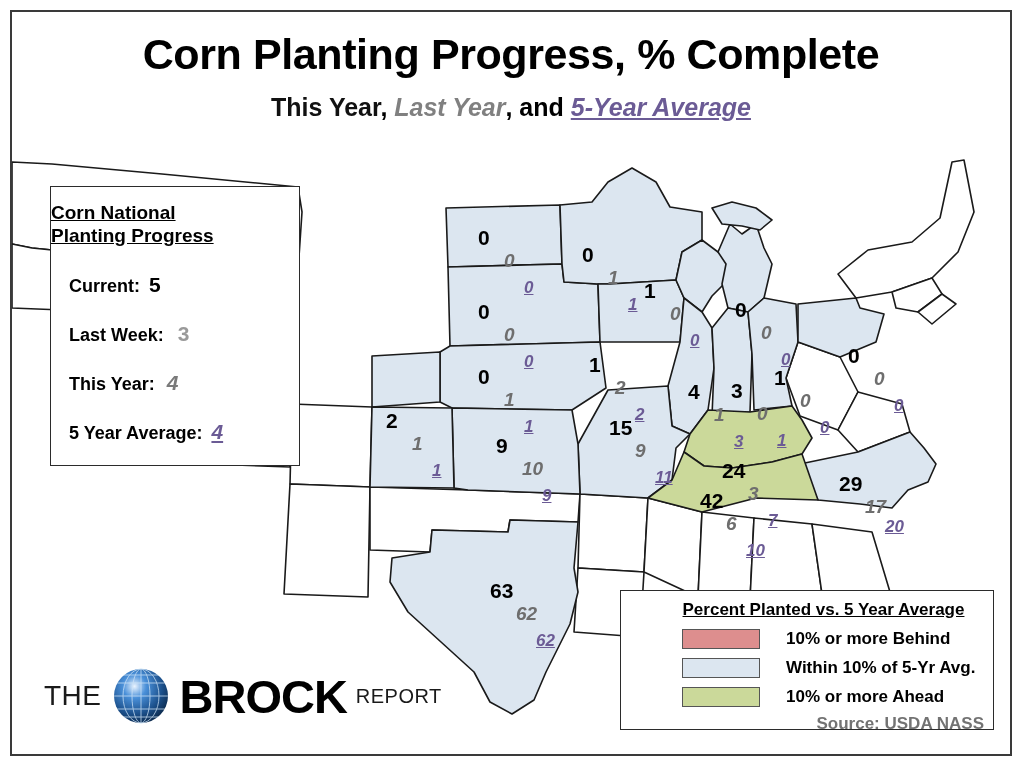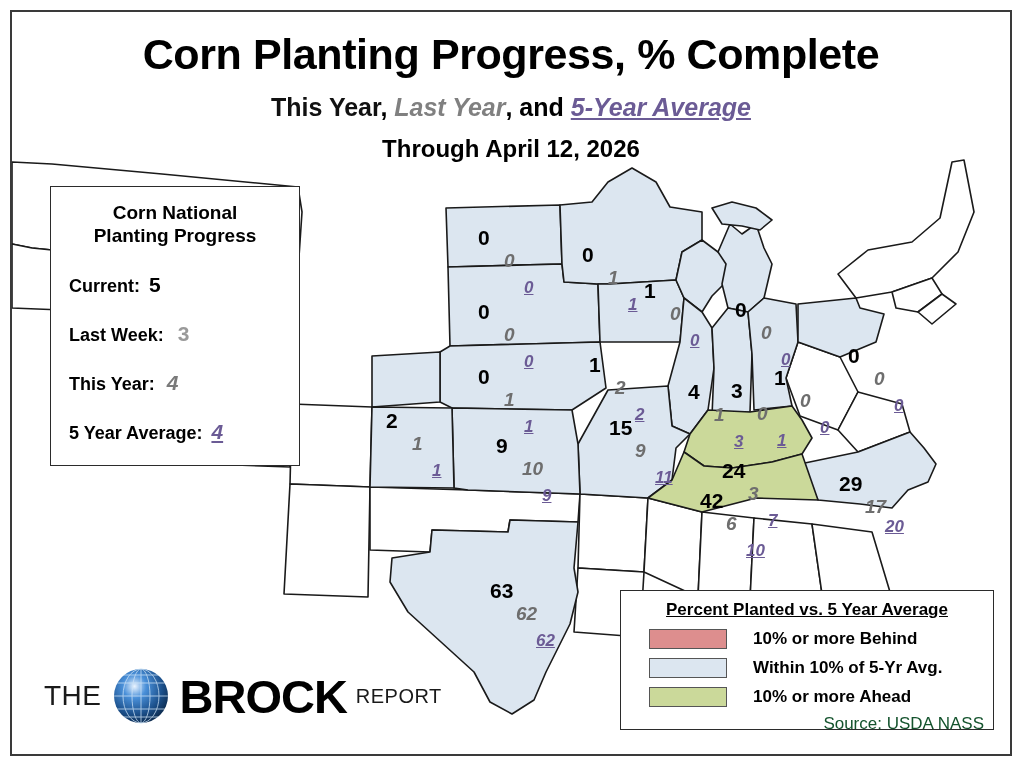--- a/index.html
+++ b/index.html
@@ -25,46 +25,46 @@
 
   
   .vals{position:absolute;}
   .vals span{position:absolute;white-space:nowrap;line-height:1;}
   .v-cur{font-weight:bold;color:#000;font-size:21px;}
   .v-last{font-weight:bold;color:#6e6e6e;font-style:italic;font-size:19px;}
   .v-avg{font-weight:bold;color:#6b5b95;font-style:italic;text-decoration:underline;font-size:17px;}
 
   
   #natbox{position:absolute;left:38px;top:174px;width:250px;height:280px;background:#fff;border:1.5px solid #2b2b2b;box-sizing:border-box;}
-  #natbox .hd{text-align:center;font-size:19px;font-weight:bold;color:#000;line-height:1.22;padding-top:14px;}
+  #natbox .hd{font-size:19px;font-weight:bold;color:#000;text-decoration:underline;line-height:1.22;padding-top:14px;}
   #natbox .row{font-size:18px;font-weight:bold;color:#000;padding-left:18px;}
   #natbox .r1{position:absolute;top:86px;}
   #natbox .r2{position:absolute;top:135px;}
   #natbox .r3{position:absolute;top:184px;}
   #natbox .r4{position:absolute;top:233px;}
   #natbox .nv-cur{font-size:21px;font-weight:bold;color:#000;margin-left:9px;}
   #natbox .nv-lw{font-size:21px;font-weight:bold;color:#9a9a9a;margin-left:14px;}
   #natbox .nv-ly{font-size:21px;font-weight:bold;color:#7a7a7a;font-style:italic;margin-left:12px;}
   #natbox .nv-avg{font-size:21px;font-weight:bold;color:#6b5b95;font-style:italic;text-decoration:underline;margin-left:9px;}
 
   
-  #legend{position:absolute;left:608px;top:578px;width:374px;height:140px;background:#fff;border:1.5px solid #2b2b2b;box-sizing:border-box;}
+  #legend{position:absolute;left:608px;top:578px;width:374px;height:140px;background:#fff;border:1.5px solid #2b2b2b;box-sizing:border-box;padding-left:33px;}
   #legend .lhd{text-align:center;font-size:17px;font-weight:bold;text-decoration:underline;color:#000;padding-top:9px;}
   #legend .lrow{display:flex;align-items:flex-start;margin-top:9px;padding-left:28px;}
   #legend .sw{width:78px;height:20px;border:1px solid #555;box-sizing:border-box;}
   #legend .ltx{font-size:17px;font-weight:bold;color:#000;margin-left:26px;}
 
   
   #logo{position:absolute;left:32px;top:655px;display:flex;align-items:center;}
   #logo .the{font-size:28px;color:#1a1a1a;letter-spacing:0.5px;}
   #logo .globe{width:58px;height:58px;margin:0 10px;}
   #logo .brock{font-size:47px;font-weight:bold;color:#000;letter-spacing:-1px;}
   #logo .report{font-size:20px;color:#1a1a1a;margin-left:9px;letter-spacing:0.5px;}
 
-  #source{position:absolute;right:26px;bottom:20px;font-size:17px;font-weight:normal;color:#14532d;}
+  #source{position:absolute;right:26px;bottom:20px;font-size:17px;font-weight:bold;color:#737373;}
 </style>
 </head>
 <body>
 
 <div id="frame">
 
   <div id="map">
   <svg width="1002" height="746" viewBox="0 0 1002 746" xmlns="http://www.w3.org/2000/svg">
     <g class="st">
 
@@ -130,21 +130,20 @@
 
       <path class="fill-green" d="M660 468 L672 440 L692 454 L720 456 L760 450 L790 442 L806 488 L744 486 L690 500 L636 486 Z"></path>
     </g>
   </svg>
   </div>
 
   <div id="title">Corn Planting Progress, % Complete</div>
   <div id="subtitle">
     <span class="ty">This Year</span><span>, </span><span class="ly">Last Year</span><span>, and </span><span class="fy">5-Year Average</span>
   </div>
-  <div id="through">Through April 12, 2026</div>
 
   <div id="state-labels">
       <div class="vals" style="left: 466px; top: 215px;">
         <span class="v-cur" style="left:0px;top:0px">0</span>
         <span class="v-last" style="left:26px;top:24px">0</span>
         <span class="v-avg" style="left:46px;top:52px">0</span>
       </div>
       <div class="vals" style="left: 466px; top: 289px;">
         <span class="v-cur" style="left:0px;top:0px">0</span>
         <span class="v-last" style="left:26px;top:24px">0</span>

